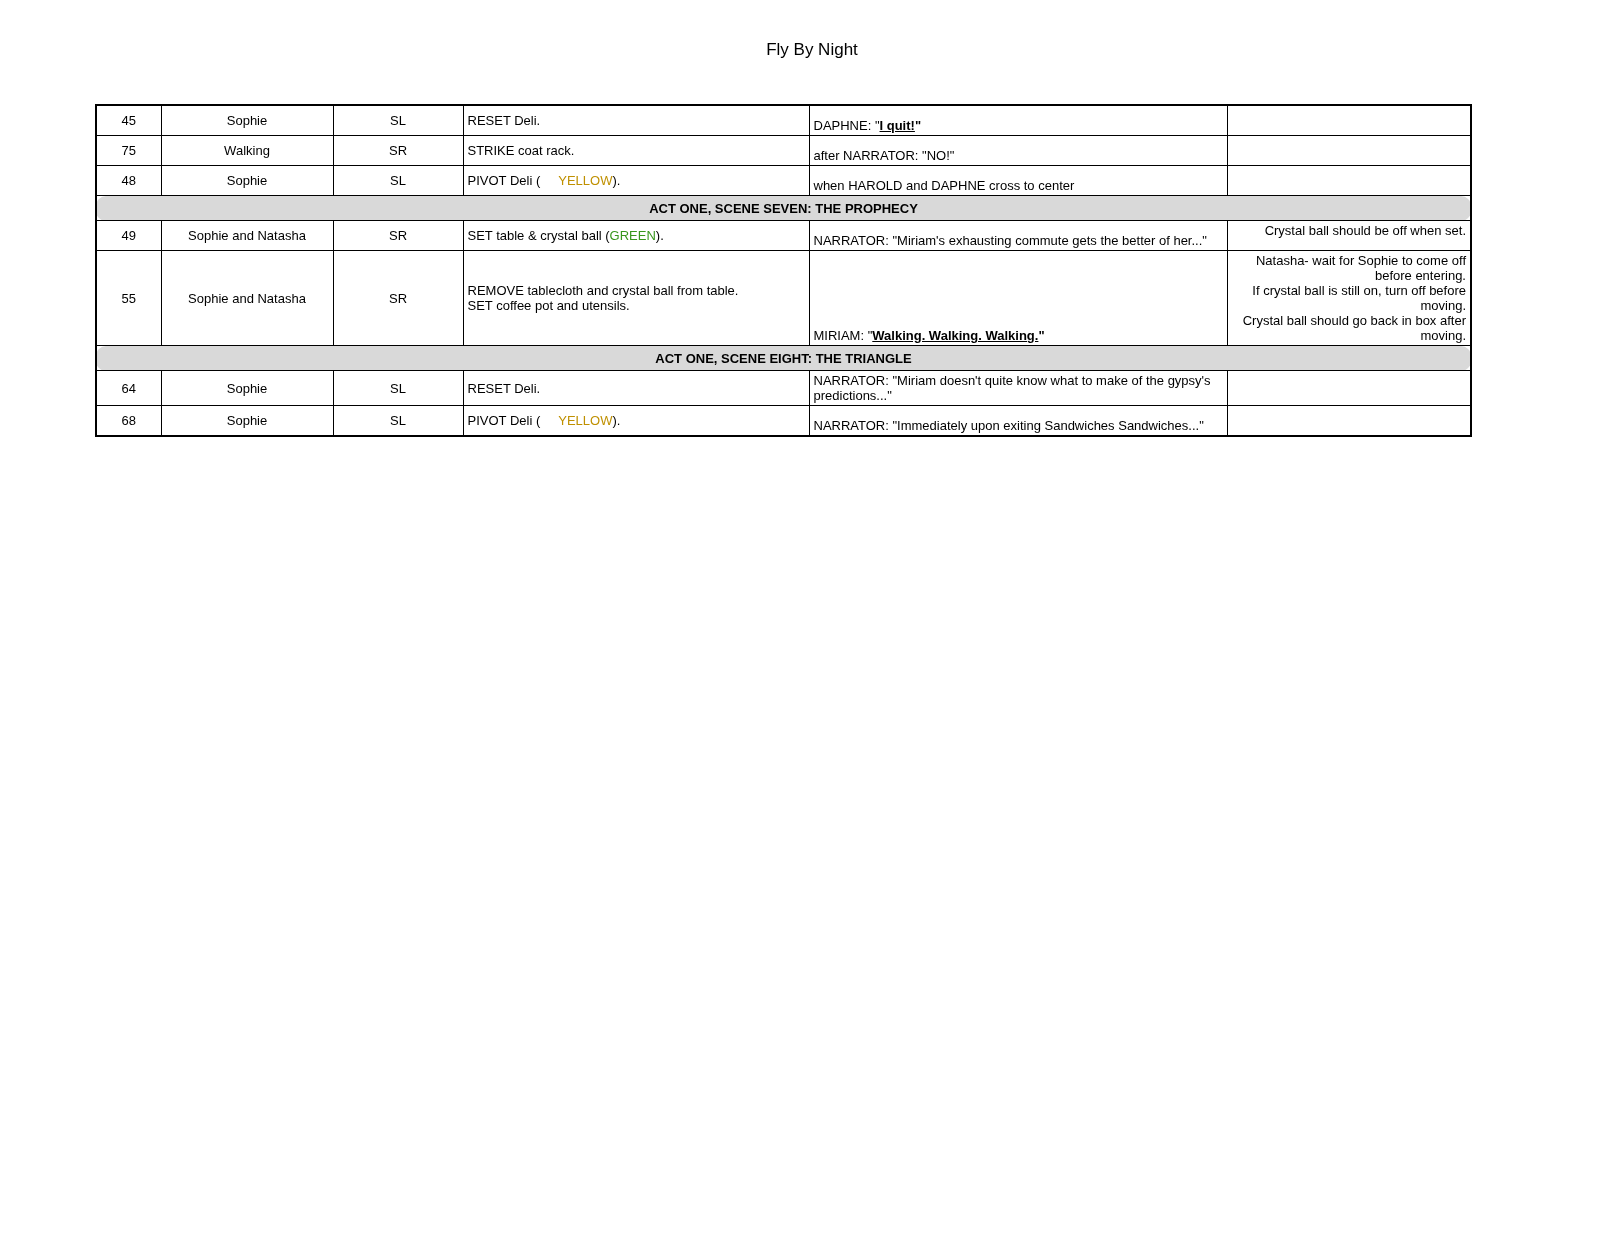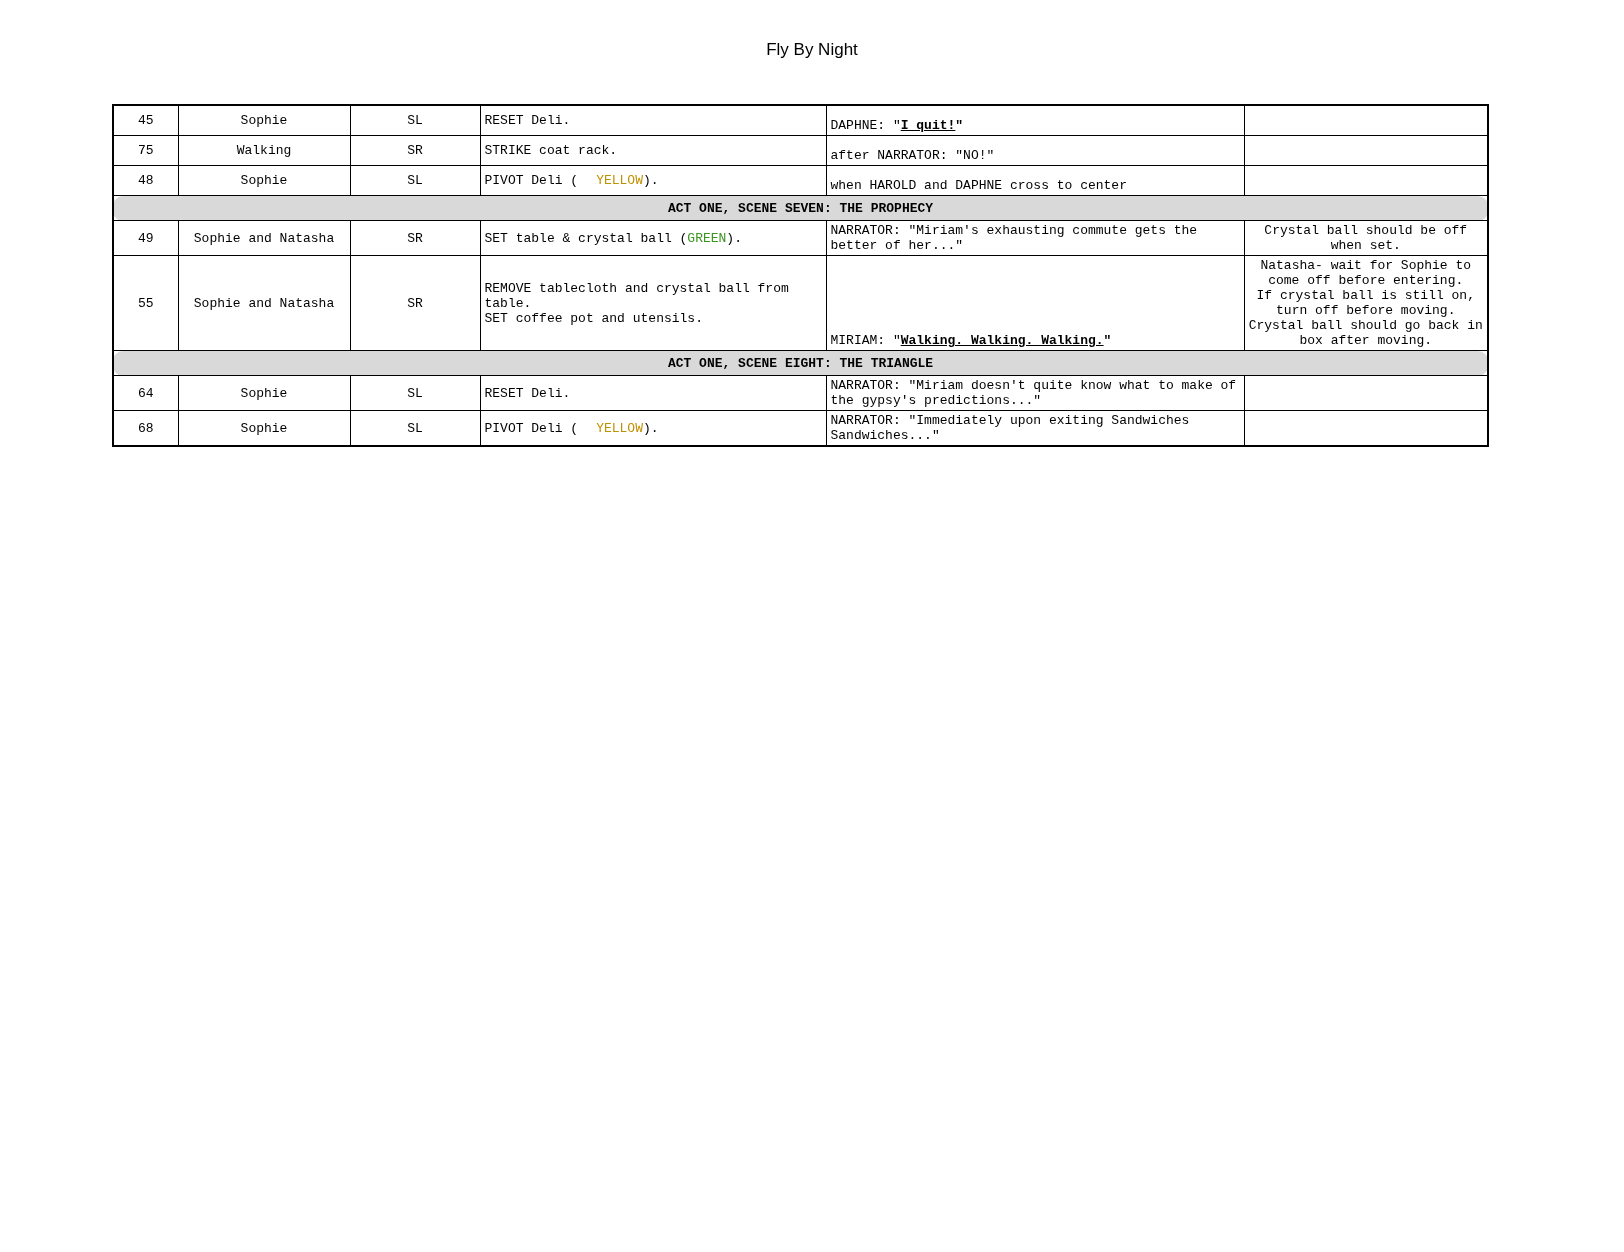--- a/index.html
+++ b/index.html
@@ -21,22 +21,21 @@
     top: 40px;
     left: 0;
     width: 100%;
     text-align: center;
     font-size: 17px;
     color: #000000;
   }
   .table-wrap {
     position: absolute;
     top: 104px;
-    left: 112px;
-    font-family: Liberation Mono, monospace;
+    left: 95px;
   }
   table.cue-table {
     border-collapse: collapse;
     table-layout: fixed;
     width: 1375px;
     border: 2px solid #000000;
     font-size: 13px;
     line-height: 15px;
   }
   table.cue-table td {
@@ -54,21 +53,21 @@
   td.c-action {
     text-align: left;
     vertical-align: middle;
   }
   td.c-line {
     text-align: left;
     vertical-align: bottom;
     padding-bottom: 3px;
   }
   td.c-notes {
-    text-align: center;
+    text-align: right;
     vertical-align: top;
   }
   tr.section-row td {
     background: var(--section-bg, #d9d9d9);
     text-align: center;
     vertical-align: middle;
     font-weight: bold;
     height: 20px;
     border-radius: 10px;
   }

